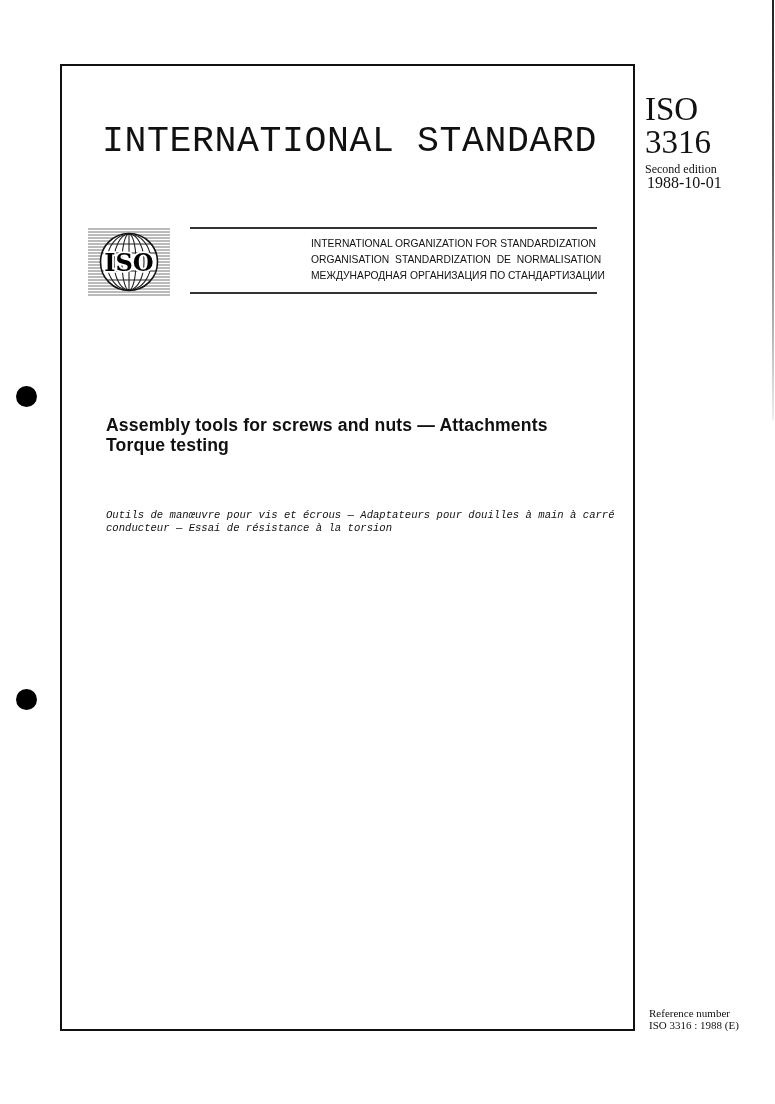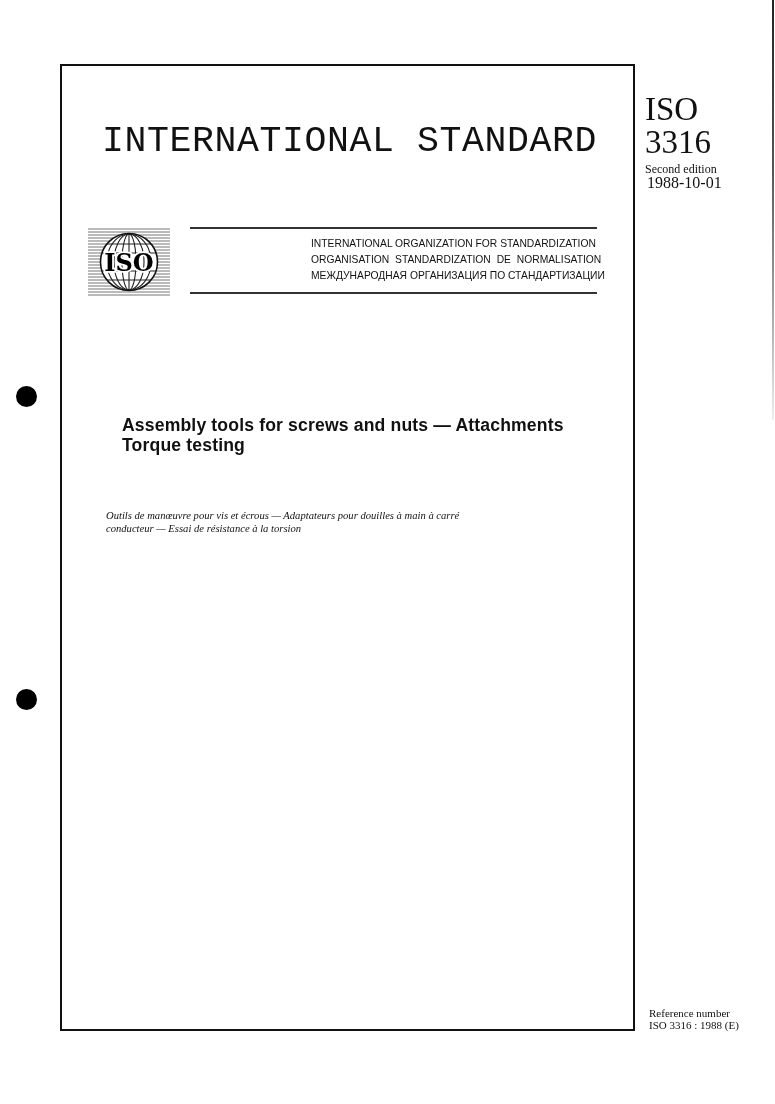--- a/index.html
+++ b/index.html
@@ -98,36 +98,36 @@
       white-space: nowrap;
     }
     .org-names span {
       display: block;
     }
     .org-names .spread {
       word-spacing: 3px;
     }
     .doc-title {
       position: absolute;
-      left: 122px;
+      left: 106px;
       top: 416px;
       font-family: "Liberation Sans", "DejaVu Sans", sans-serif;
       font-weight: bold;
       font-size: 17.6px;
       line-height: 19.5px;
       color: #111;
       white-space: nowrap;
       letter-spacing: 0.15px;
     }
     .doc-title span { display: block; }
     .doc-subtitle {
       position: absolute;
       left: 106px;
       top: 509px;
-      font-family: Liberation Serif, serif;
+      font-family: Liberation Mono, monospace;
       font-style: italic;
       font-size: 10.6px;
       line-height: 13px;
       color: #111;
       white-space: nowrap;
     }
     .doc-subtitle span { display: block; }
     .reference {
       position: absolute;
       left: 649px;

